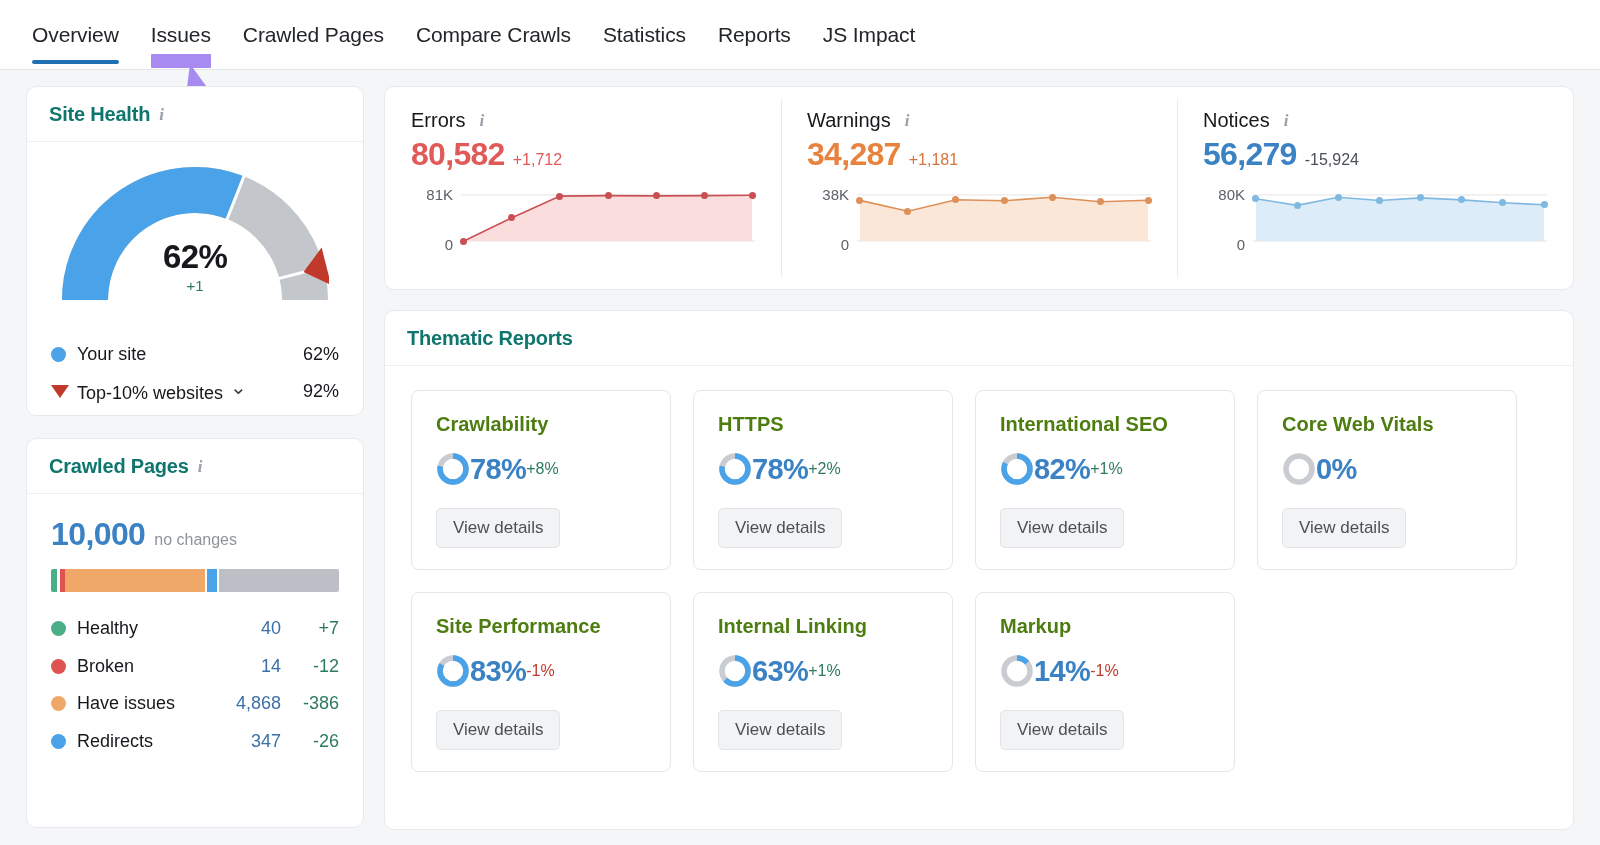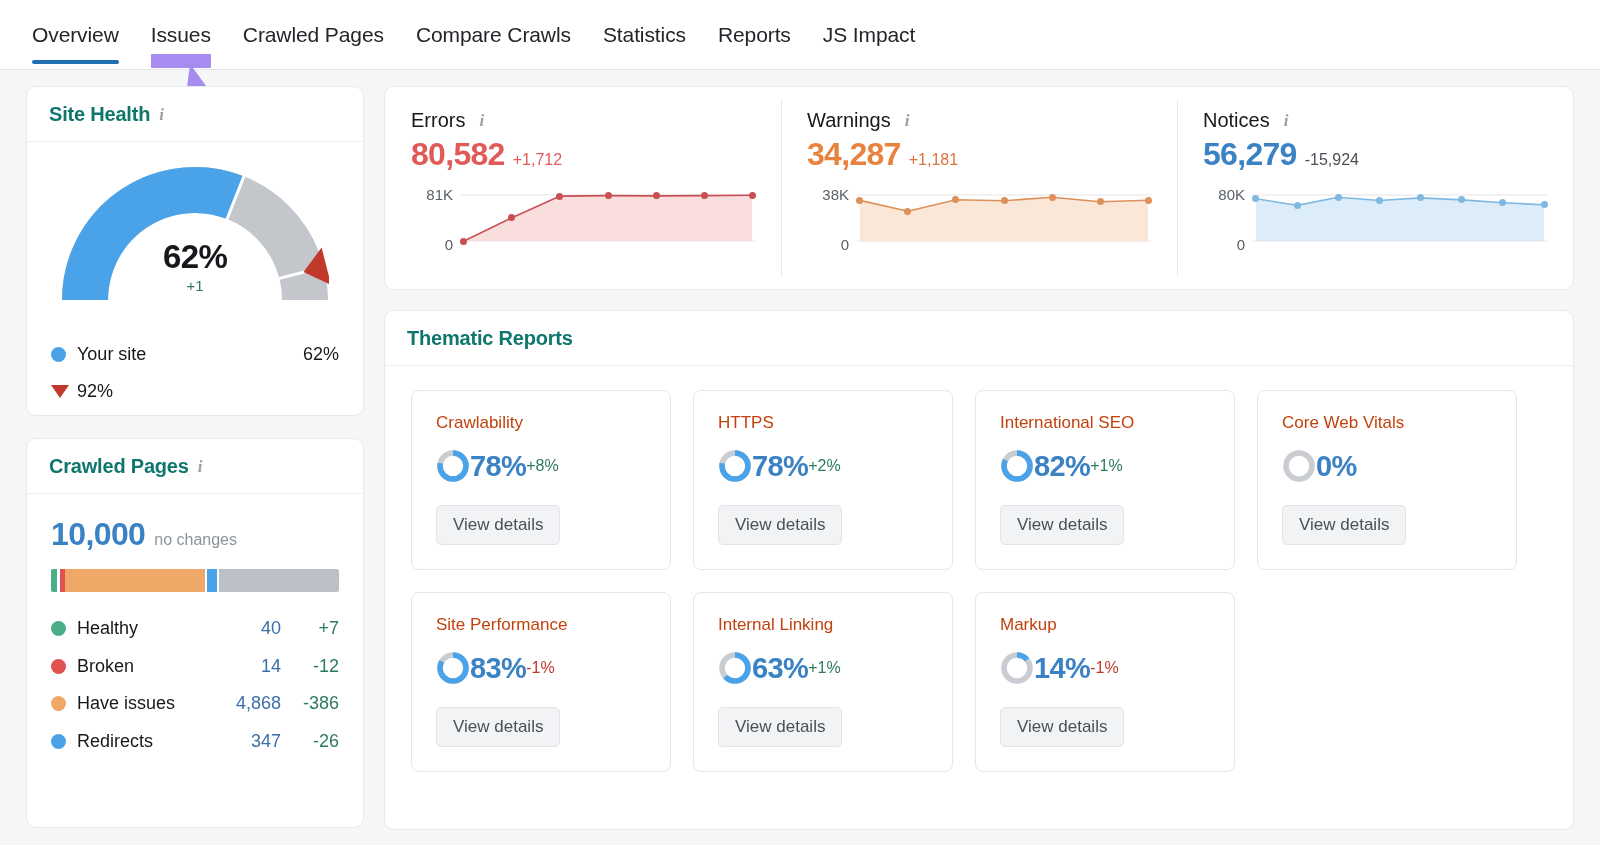--- a/index.html
+++ b/index.html
@@ -111,21 +111,21 @@
   .kpi-axis .bot { bottom: 2px; }
   .kpi-plot { flex: 1; position: relative; }
 
   
   #thematic-card { margin-top: 20px; height: 520px; }
   .tr-grid { padding: 24px 26px; display: flex; flex-wrap: wrap; gap: 22px; }
   .tr-card {
     width: 260px; height: 180px; border: 1px solid #e3e6ea; border-radius: 8px;
     padding: 22px 24px; background: #fff;
   }
-  .tr-name { font-size: 17px; color: #c2410c; }
+  .tr-name { font-size: 20px; color: #4d7c0f; font-weight: bold; }
   .tr-score-row { display: flex; align-items: center; margin-top: 16px; }
   .tr-pct { font-size: 29px; font-weight: bold; color: #3b82c4; letter-spacing: -0.6px; }
   .tr-delta { font-size: 16px; }
   .tr-btn {
     margin-top: 22px; display: inline-block; padding: 9px 16px; font-size: 17px;
     color: #4a5056; background: #f2f3f5; border: 1px solid #e1e4e8; border-radius: 5px;
     cursor: pointer;
   }
 </style>
 </head>
@@ -195,20 +195,21 @@
         </div>
       </div>
       <div class="legend" id="sh-legend">
           <div class="legend-row">
             <span class="legend-dot" style="background: rgb(74, 163, 232);"></span>
             <span class="legend-label"><span>Your site</span></span>
             <span class="legend-val">62%</span>
           </div>
           <div class="legend-row">
             <span class="legend-tri" style="border-top-color: rgb(192, 57, 43);"></span>
+            <span class="legend-label"><span>Top-10% websites</span><span class="chev" style="position: relative; top: -5px; font-size: 20px;">⌄</span></span>
             <span class="legend-val">92%</span>
           </div>
         </div>
     </div>
 
     <div class="card" id="crawled-card">
       <div class="card-head">
         <span class="card-title">Crawled Pages</span>
         <span class="info-i">i</span>
       </div>

